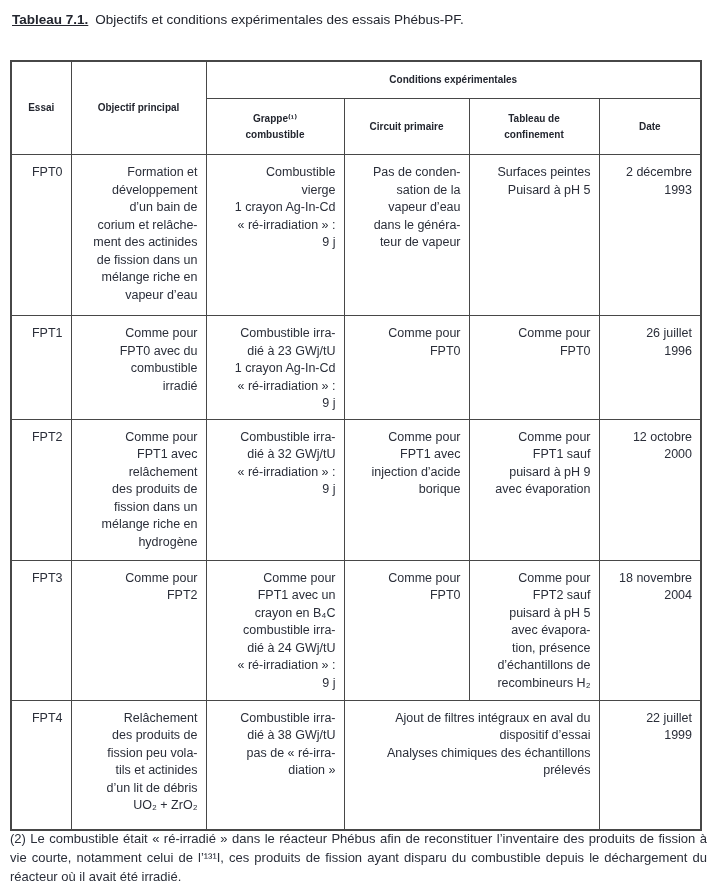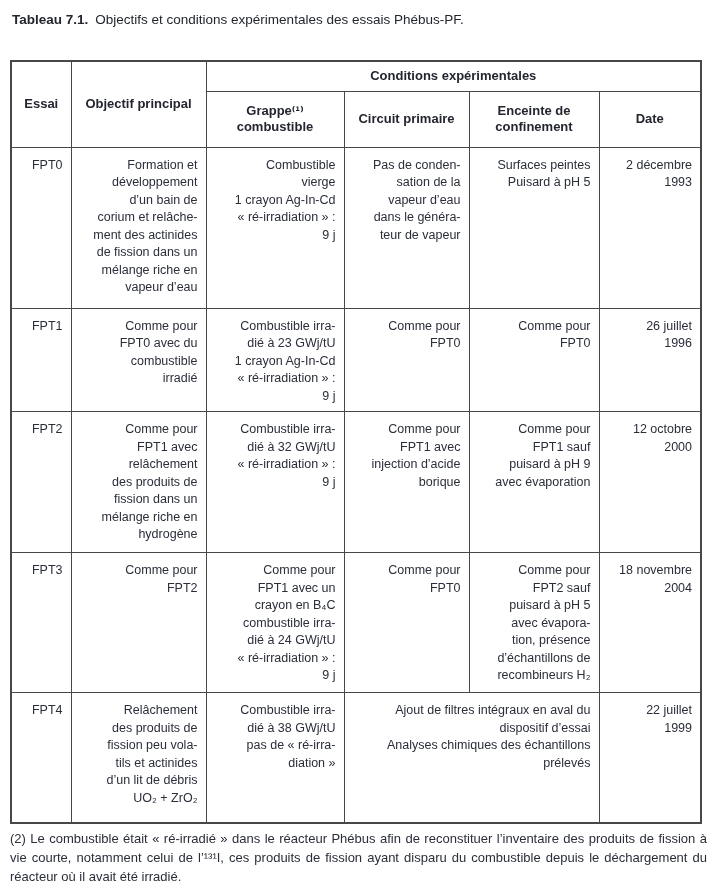--- a/index.html
+++ b/index.html
@@ -6,34 +6,34 @@
   body{
     width:715px;height:896px;background:#ffffff;
     font-family:"Liberation Sans","DejaVu Sans",sans-serif;
     color:#2a2e39;overflow:hidden;
   }
   .page{position:relative;width:715px;height:896px;background:#fff;}
   .doc-title{
     position:absolute;left:12px;top:11px;width:690px;
     font-size:13.5px;line-height:18px;color:#23262f;
   }
-  .doc-title .lbl{font-weight:bold;margin-right:7px;}
+  .doc-title .lbl{font-weight:bold;margin-right:7px;text-decoration:underline;}
   table.main{
     position:absolute;left:10px;top:60px;width:690px;
     border-collapse:collapse;table-layout:fixed;
     border:2px solid #474747;
   }
   table.main th, table.main td{
     border:1px solid #474747;
     white-space:pre-line;
     overflow:hidden;
   }
   table.main th{
-    font-weight:bold;font-size:13px;line-height:16px;
-    text-align:center;vertical-align:middle;padding:2px 4px;
+    font-weight:bold;font-size:10px;line-height:16px;
+    text-align:center;vertical-align:middle;padding:10px 4px;
     color:#23262f;
   }
   table.main td{
     font-size:12.5px;line-height:17.5px;
     text-align:right;vertical-align:top;
     padding:9px 8px 6px 11px;
   }
   table.main td.essai{padding-left:12px;}
   tr.hrow1{height:30px;}
   tr.hrow2{height:56px;}
@@ -69,21 +69,21 @@
     <thead>
       <tr class="hrow1">
         <th rowspan="2">Essai</th>
         <th rowspan="2">Objectif principal</th>
         <th colspan="4">Conditions expérimentales</th>
       </tr>
       <tr class="hrow2">
         <th>Grappe⁽¹⁾
 combustible</th>
         <th>Circuit primaire</th>
-        <th>Enceinte de
+        <th>Tableau de
 confinement</th>
         <th>Date</th>
       </tr>
     </thead>
     <tbody>
       <tr class="r0">
         <td class="essai">FPT0</td>
         <td>Formation et
 développement
 d’un bain de

